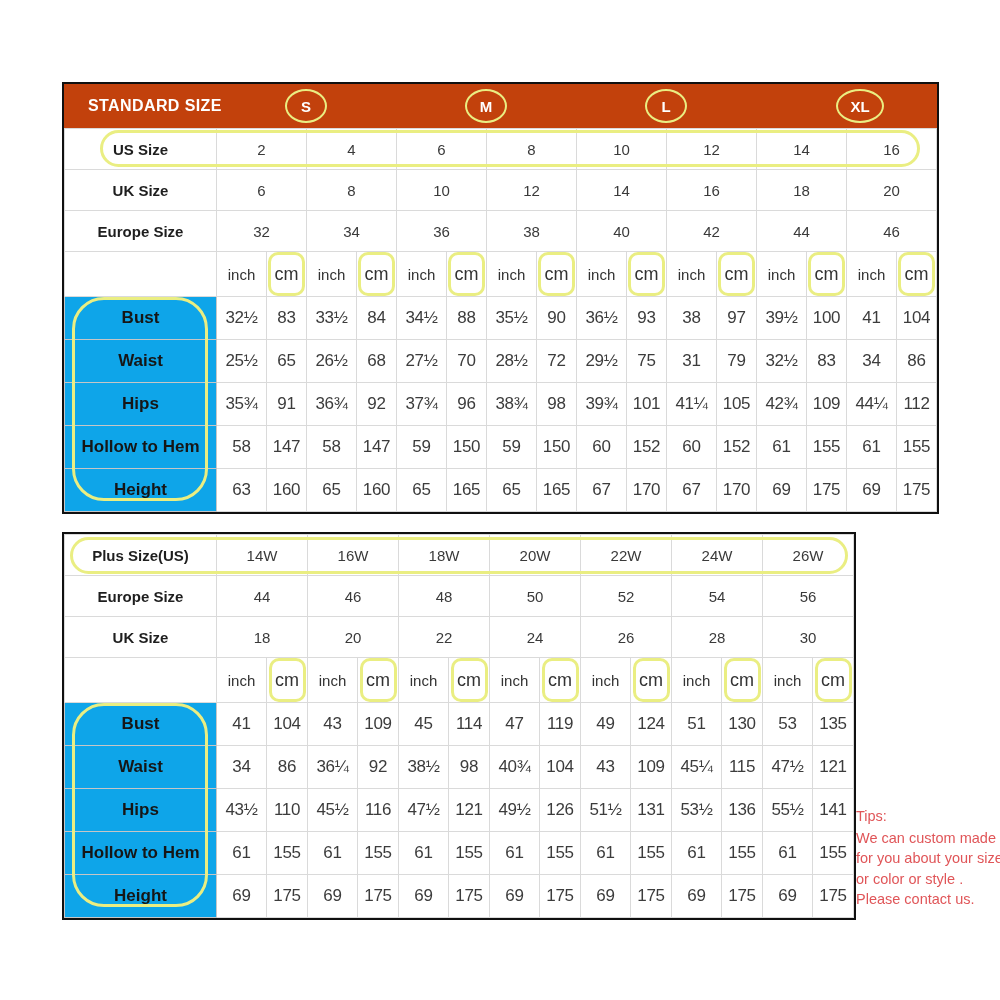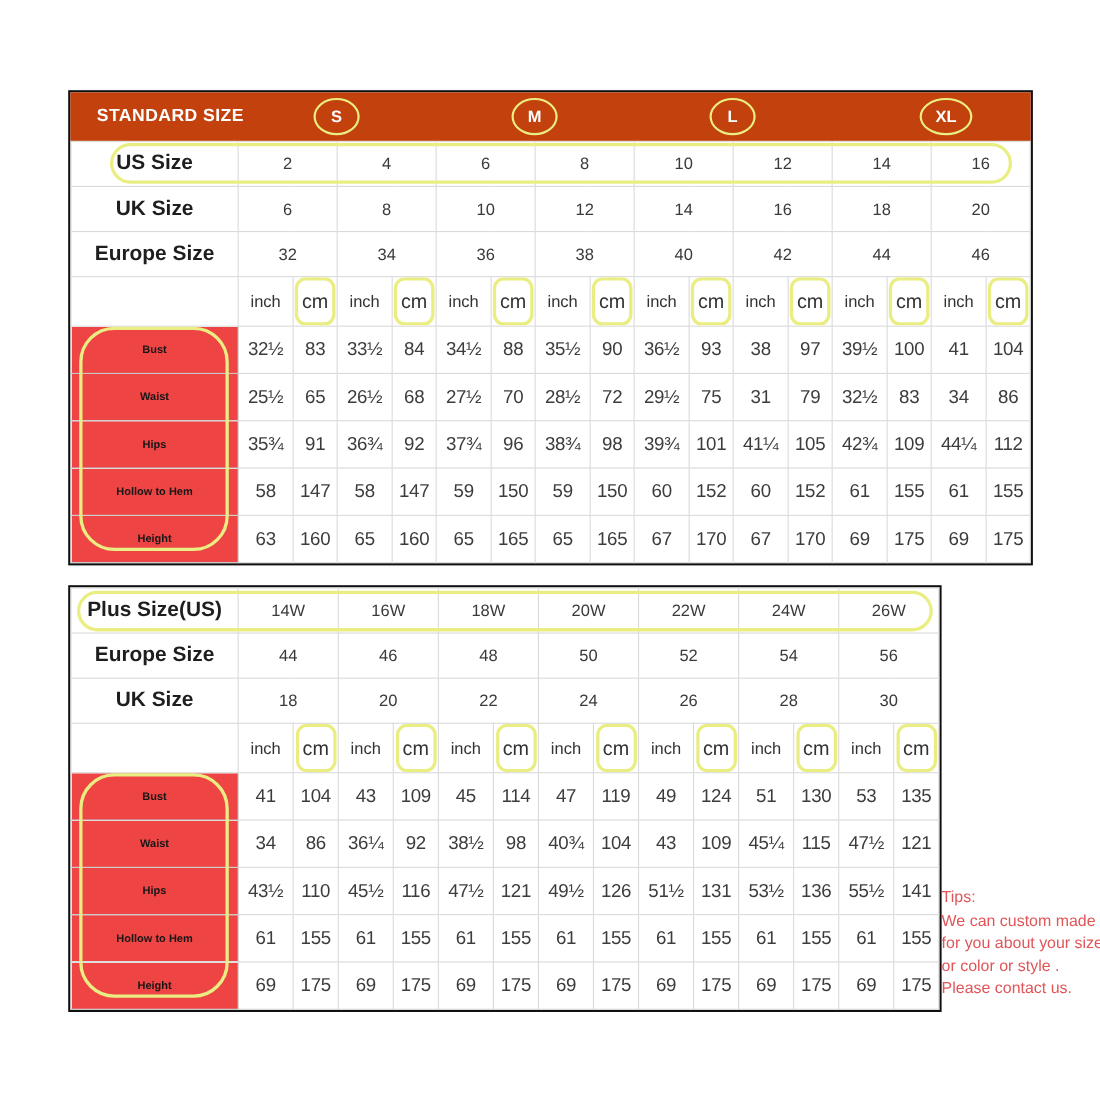--- a/index.html
+++ b/index.html
@@ -17,28 +17,28 @@
     border:2.5px solid #eaee82; border-radius:50%; color:#fff; font-weight:bold; font-size:15px;
     display:flex; align-items:center; justify-content:center; }
 
   table { border-collapse:collapse; table-layout:fixed; }
   .t1 table { width:872px; }
   .t2 table { width:789px; }
   td, th { border:1px solid #dadada; text-align:center; vertical-align:middle; overflow:hidden; }
   tr.r-size  { height:41px; }
   tr.r-unit  { height:42px;margin-left:16px; }
   tr.r-meas  { height:43px; }
-  th.lbl  { font-size:19px; font-weight:bold; color:#1e1e1e; background:#fff; }
+  th.lbl  { font-size:15px; font-weight:bold; color:#1e1e1e; background:#fff; }
   td.sv   { font-size:15px; color:#3a3a3a; }
   th.ucorner { background:#fff; }
   td.unit { font-size:15px; color:#333; }
   .cmhl { display:inline-flex; align-items:center; justify-content:center;
           width:37px; height:44px; border:3px solid #eaee82; border-radius:10px;
           font-size:18px; color:#333; background:#fff; }
-  th.mlbl { font-size:10px; font-weight:bold; color:#161616; background:#ef4444; border-color:#c6c6c6; }
+  th.mlbl { font-size:17px; font-weight:bold; color:#161616; background:#0ea5e9; border-color:#c6c6c6; }
   td.mv   { font-size:17px; color:#3c3c3c; letter-spacing:-0.3px; }
 
   
   .hl { position:absolute; border:3px solid #eaee82; pointer-events:none; background:transparent; }
   .hl-us-row   { left:36px;  top:46px;  width:820px; height:37px; border-radius:19px; }
   .hl-plus-row { left:6px;   top:3px;   width:778px; height:37px; border-radius:19px; }
   .hl-lblcol-1 { left:8px;   top:213px; width:136px; height:204px; border-radius:32px; }
   .hl-lblcol-2 { left:8px;   top:169px; width:136px; height:204px; border-radius:32px; }
 
   .tips { position:absolute; left:856px; top:806px; color:#e05558; font-size:14.5px; line-height:20.5px; }

